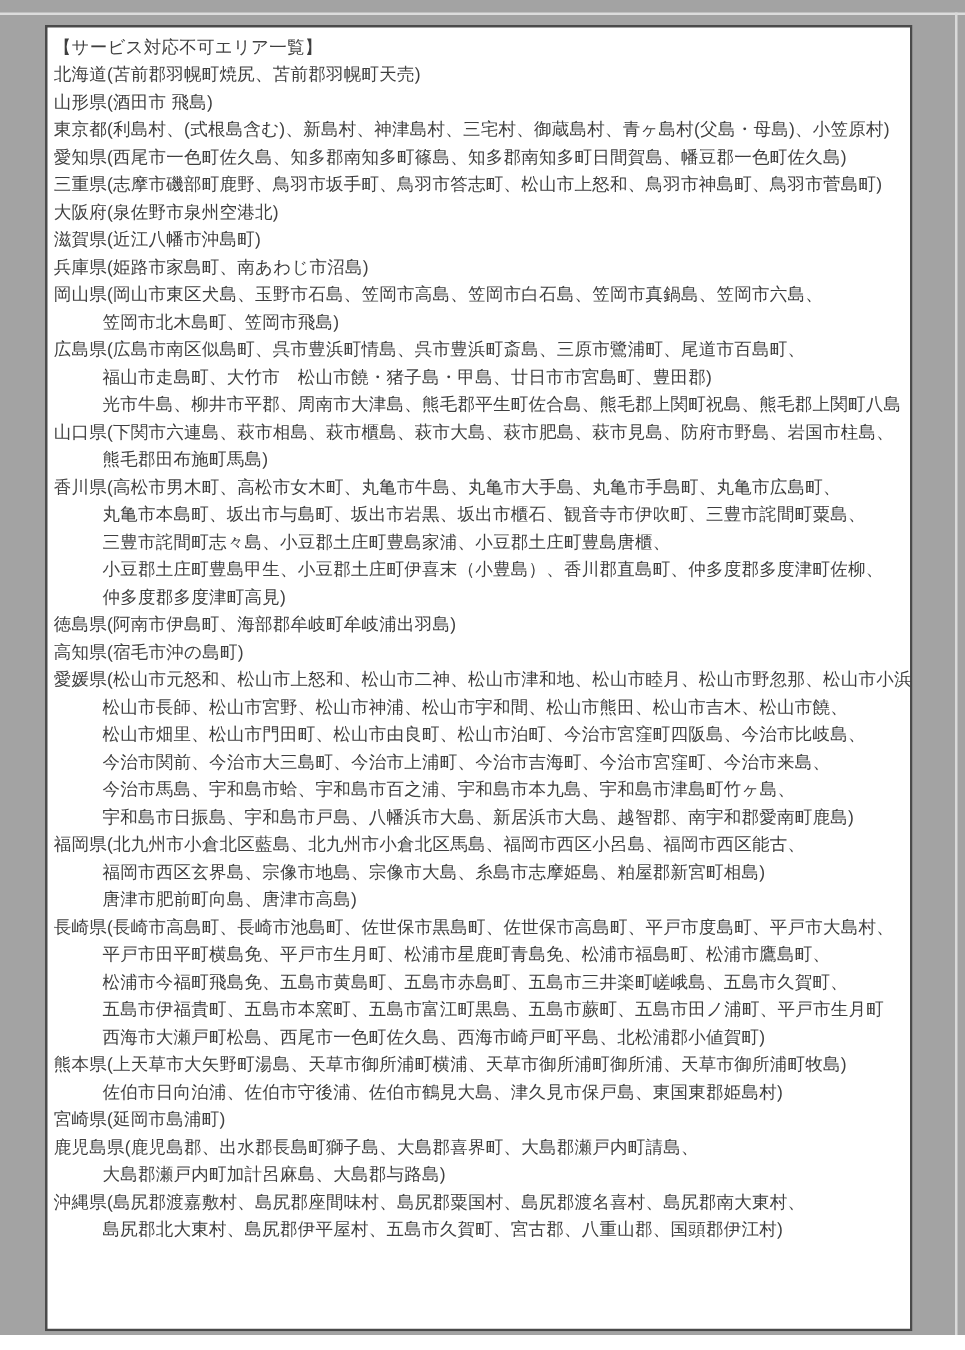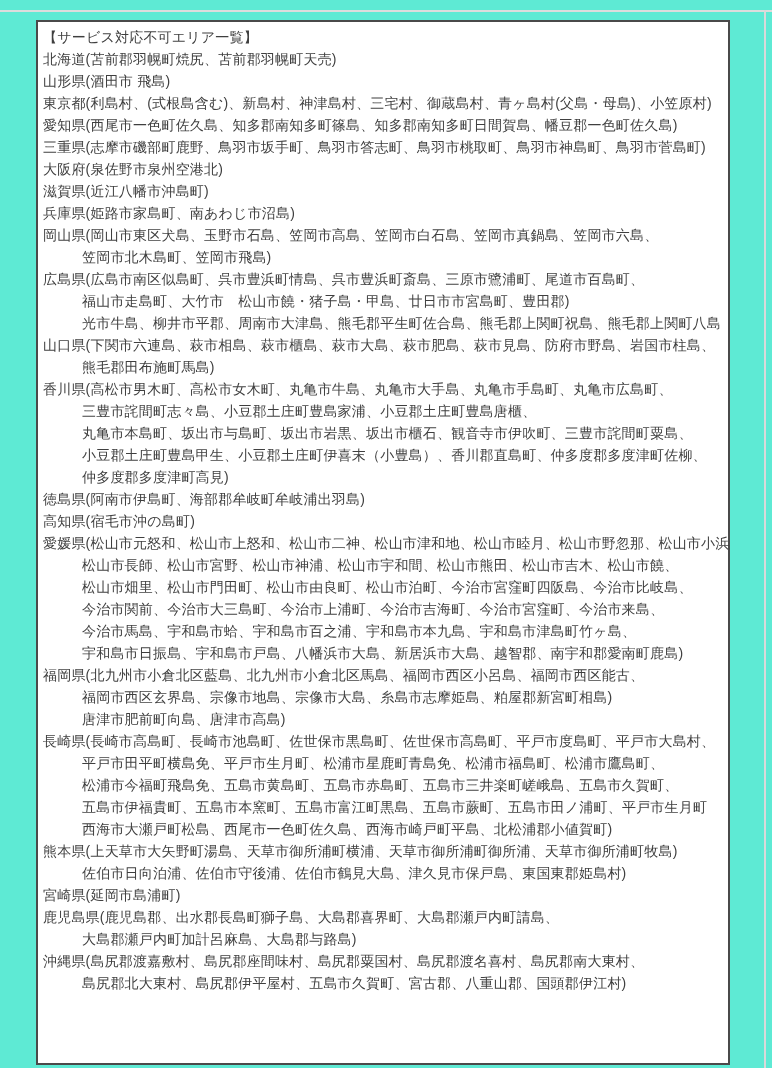--- a/index.html
+++ b/index.html
@@ -4,21 +4,21 @@
 <style>
   html, body {
     margin: 0;
     padding: 0;
     background: #ffffff;
   }
   .page {
     position: relative;
     width: 772px;
     height: 1068px;
-    background: #5eead4;
+    background: #a3a3a3;
     font-family: "Liberation Sans", "DejaVu Sans", sans-serif;
     overflow: hidden;
   }
   .edge-top {
     position: absolute;
     left: 0;
     top: 10px;
     width: 772px;
     height: 2px;
     background: #dcdcdc;
@@ -72,21 +72,21 @@
         <div class="entry">
           <div class="line">山形県(酒田市 飛島)</div>
         </div>
         <div class="entry">
           <div class="line">東京都(利島村、(式根島含む)、新島村、神津島村、三宅村、御蔵島村、青ヶ島村(父島・母島)、小笠原村)</div>
         </div>
         <div class="entry">
           <div class="line">愛知県(西尾市一色町佐久島、知多郡南知多町篠島、知多郡南知多町日間賀島、幡豆郡一色町佐久島)</div>
         </div>
         <div class="entry">
-          <div class="line">三重県(志摩市磯部町鹿野、鳥羽市坂手町、鳥羽市答志町、鳥羽市桃取町、鳥羽市神島町、鳥羽市菅島町)</div>
+          <div class="line">三重県(志摩市磯部町鹿野、鳥羽市坂手町、鳥羽市答志町、松山市上怒和、鳥羽市神島町、鳥羽市菅島町)</div>
         </div>
         <div class="entry">
           <div class="line">大阪府(泉佐野市泉州空港北)</div>
         </div>
         <div class="entry">
           <div class="line">滋賀県(近江八幡市沖島町)</div>
         </div>
         <div class="entry">
           <div class="line">兵庫県(姫路市家島町、南あわじ市沼島)</div>
         </div>
@@ -98,22 +98,22 @@
           <div class="line">広島県(広島市南区似島町、呉市豊浜町情島、呉市豊浜町斎島、三原市鷺浦町、尾道市百島町、</div>
           <div class="line cont">福山市走島町、大竹市　松山市饒・猪子島・甲島、廿日市市宮島町、豊田郡)</div>
         </div>
         <div class="entry">
           <div class="line cont">光市牛島、柳井市平郡、周南市大津島、熊毛郡平生町佐合島、熊毛郡上関町祝島、熊毛郡上関町八島</div>
           <div class="line">山口県(下関市六連島、萩市相島、萩市櫃島、萩市大島、萩市肥島、萩市見島、防府市野島、岩国市柱島、</div>
           <div class="line cont">熊毛郡田布施町馬島)</div>
         </div>
         <div class="entry">
           <div class="line">香川県(高松市男木町、高松市女木町、丸亀市牛島、丸亀市大手島、丸亀市手島町、丸亀市広島町、</div>
+          <div class="line cont">丸亀市本島町、坂出市与島町、坂出市岩黒、坂出市櫃石、観音寺市伊吹町、三豊市詫間町粟島、</div>
           <div class="line cont">三豊市詫間町志々島、小豆郡土庄町豊島家浦、小豆郡土庄町豊島唐櫃、</div>
-          <div class="line cont">丸亀市本島町、坂出市与島町、坂出市岩黒、坂出市櫃石、観音寺市伊吹町、三豊市詫間町粟島、</div>
           <div class="line cont">小豆郡土庄町豊島甲生、小豆郡土庄町伊喜末（小豊島）、香川郡直島町、仲多度郡多度津町佐柳、</div>
           <div class="line cont">仲多度郡多度津町高見)</div>
         </div>
         <div class="entry">
           <div class="line">徳島県(阿南市伊島町、海部郡牟岐町牟岐浦出羽島)</div>
         </div>
         <div class="entry">
           <div class="line">高知県(宿毛市沖の島町)</div>
         </div>
         <div class="entry">

